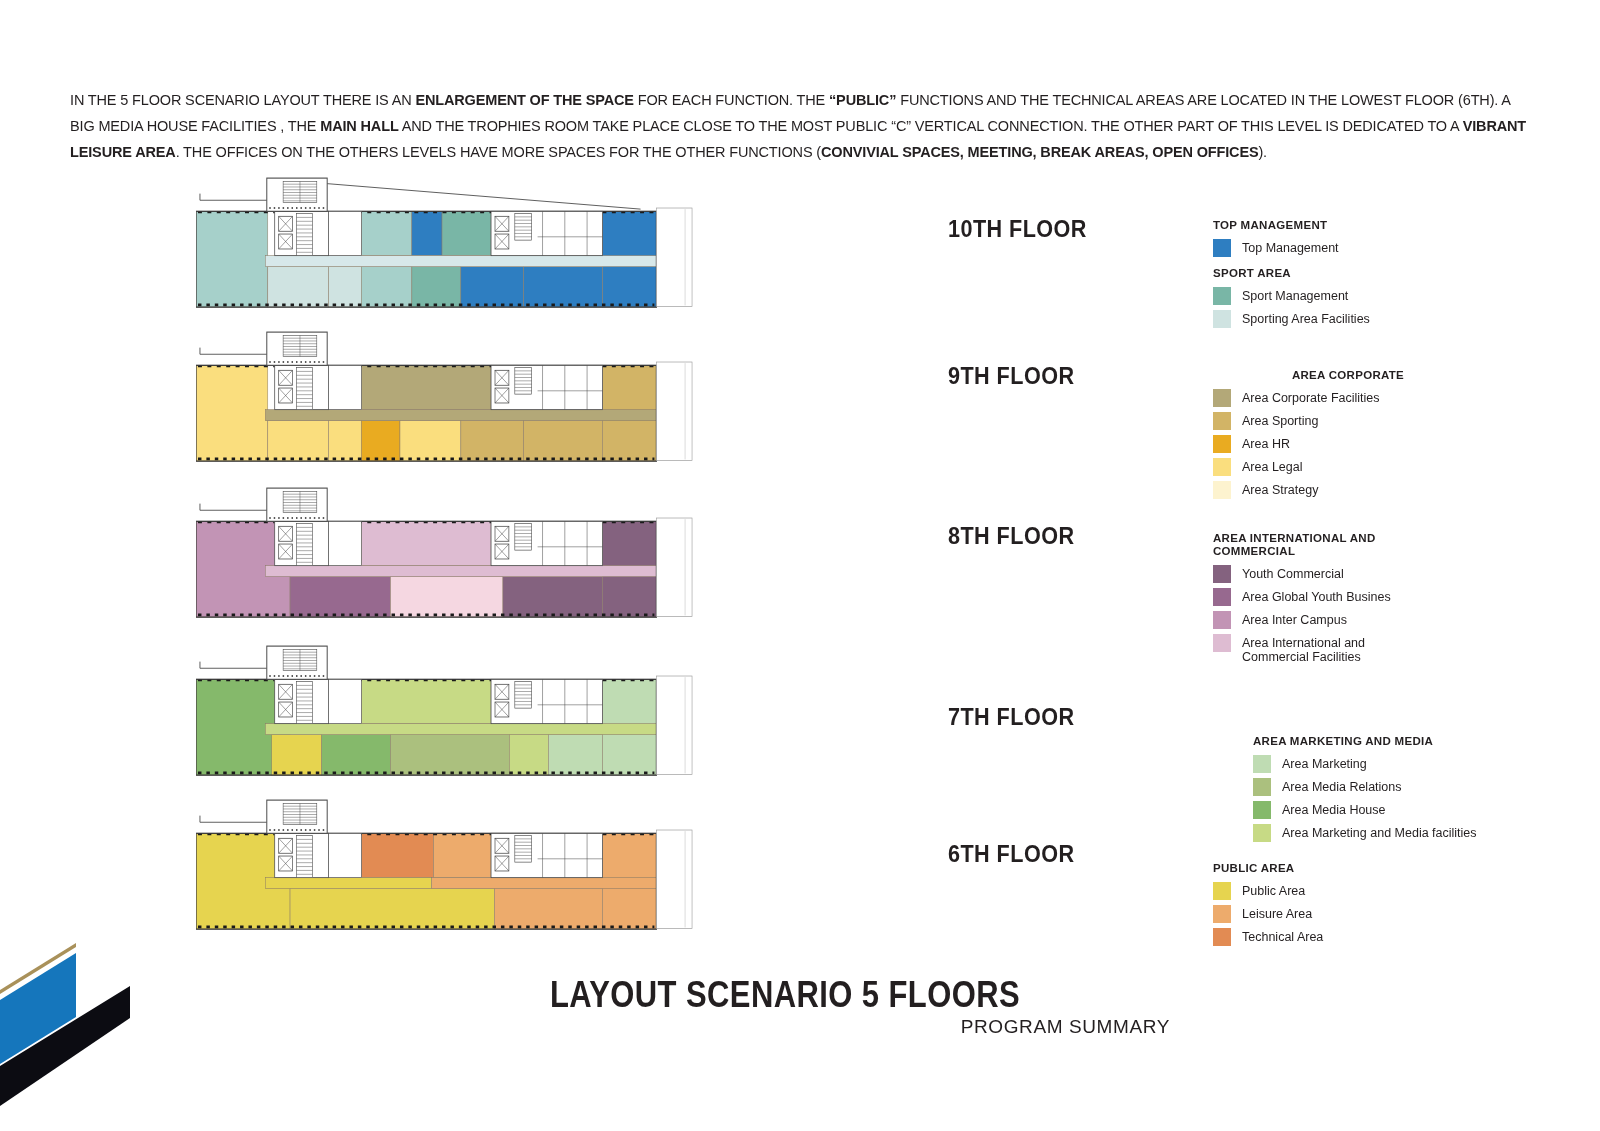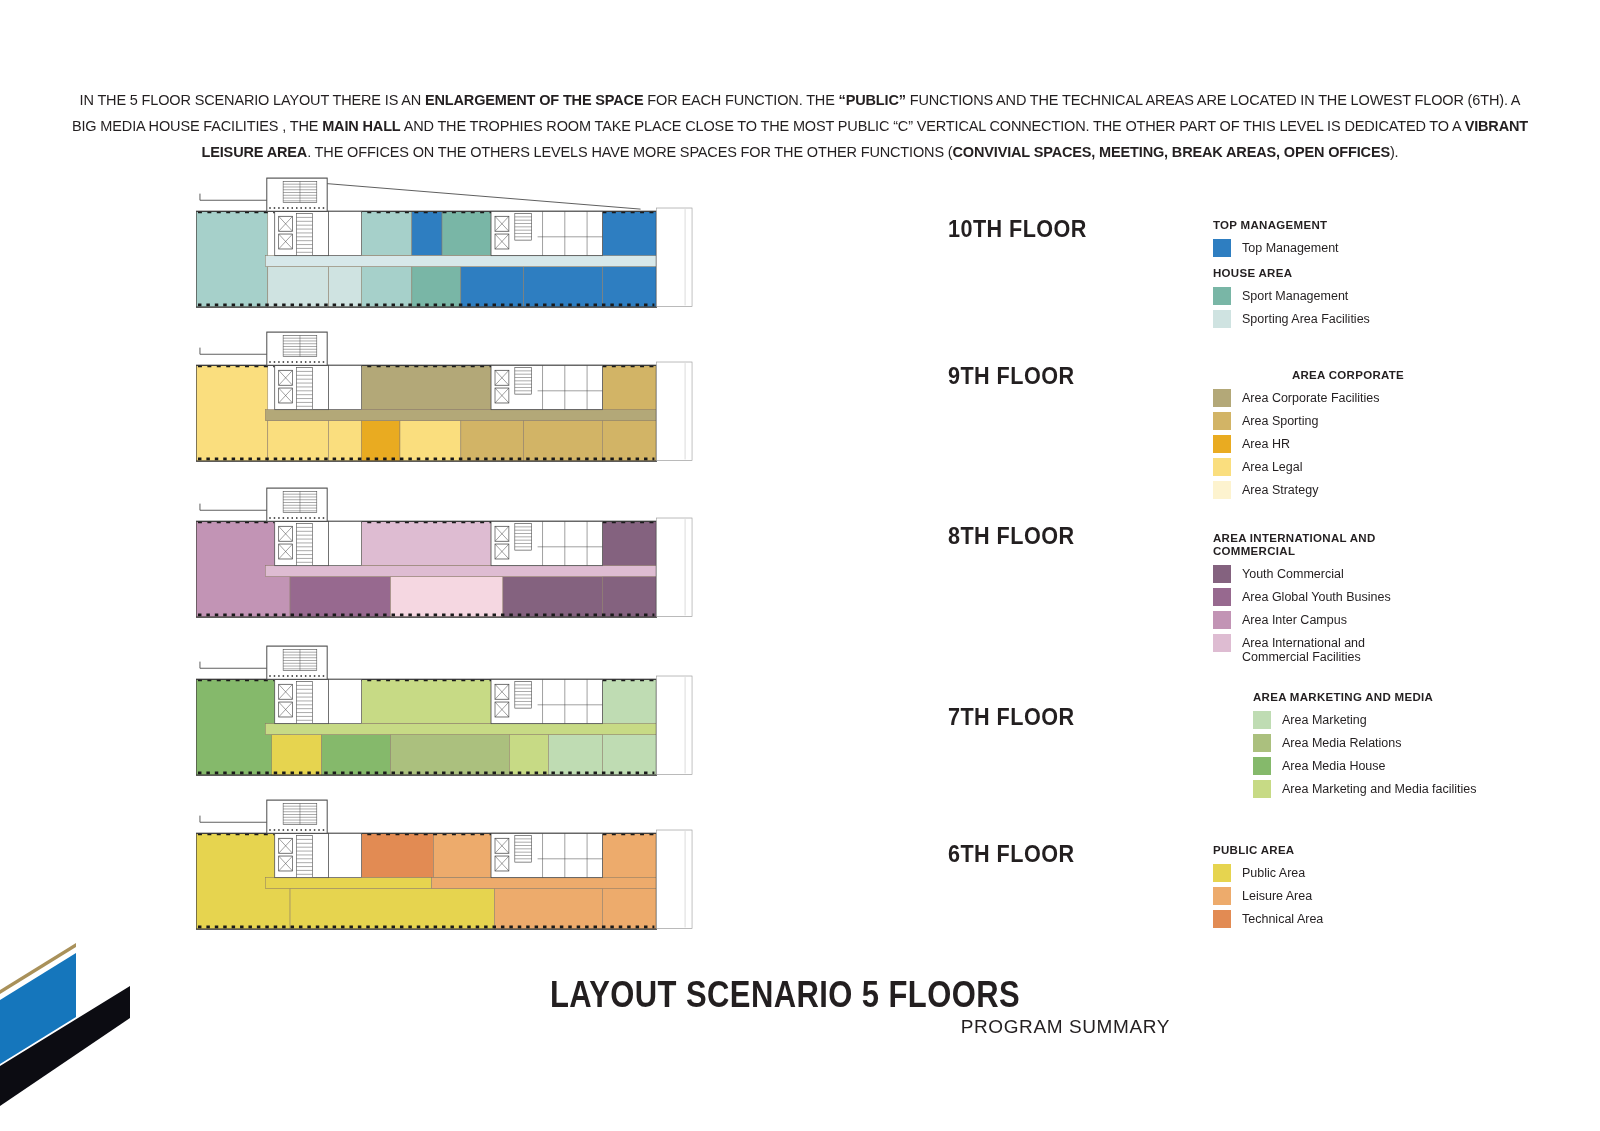--- a/index.html
+++ b/index.html
@@ -3,21 +3,21 @@
 <meta charset="utf-8">
 <style>
   html,body{margin:0;padding:0;}
   body{
     width:1600px;height:1131px;position:relative;overflow:hidden;
     background:#ffffff;color:#231f20;
     font-family:"Liberation Sans", sans-serif;
   }
   .intro{
     position:absolute;top:87px;left:70px;width:1460px;
-    text-align:center;font-size:14.5px;line-height:26px;letter-spacing:-0.15px;
+    text-align:left;font-size:14.5px;line-height:26px;letter-spacing:-0.15px;
   }
   .intro b{font-weight:bold;}
   .plan{position:absolute;width:500px;height:134px;}
   .plan svg{display:block;}
   .floor-label{
     position:absolute;left:948px;
     font-size:24px;font-weight:bold;letter-spacing:.5px;
     transform:scaleX(.9);transform-origin:left top;white-space:nowrap;
   }
   .legend{position:absolute;left:1213px;top:219px;width:270px;height:730px;}
@@ -409,21 +409,21 @@
 
 <div class="legend">
     <div class="lg-group" style="top: 0px;">
       <div class="lg-header">TOP MANAGEMENT</div>
       <div class="lg-item">
         <div class="lg-sw" style="background: rgb(46, 126, 193);"></div>
         <div class="lg-lb">Top Management</div>
       </div>
     </div>
     <div class="lg-group" style="top: 48px;">
-      <div class="lg-header">HOUSE AREA</div>
+      <div class="lg-header">SPORT AREA</div>
       <div class="lg-item">
         <div class="lg-sw" style="background: rgb(121, 182, 166);"></div>
         <div class="lg-lb">Sport Management</div>
       </div>
       <div class="lg-item">
         <div class="lg-sw" style="background: rgb(207, 227, 225);"></div>
         <div class="lg-lb">Sporting Area Facilities</div>
       </div>
     </div>
     <div class="lg-group" style="top: 150px; text-align: center;">
@@ -463,40 +463,40 @@
       <div class="lg-item">
         <div class="lg-sw" style="background: rgb(194, 148, 181);"></div>
         <div class="lg-lb">Area Inter Campus</div>
       </div>
       <div class="lg-item">
         <div class="lg-sw" style="background: rgb(222, 188, 210);"></div>
         <div class="lg-lb">Area International and
 Commercial Facilities</div>
       </div>
     </div>
-    <div class="lg-group" style="top: 472px; padding-left: 40px;">
+    <div class="lg-group" style="top: 516px; padding-left: 40px;">
       <div class="lg-header">AREA MARKETING AND MEDIA</div>
       <div class="lg-item">
         <div class="lg-sw" style="background: rgb(191, 220, 179);"></div>
         <div class="lg-lb">Area Marketing</div>
       </div>
       <div class="lg-item">
         <div class="lg-sw" style="background: rgb(171, 192, 126);"></div>
         <div class="lg-lb">Area Media Relations</div>
       </div>
       <div class="lg-item">
         <div class="lg-sw" style="background: rgb(133, 185, 107);"></div>
         <div class="lg-lb">Area Media House</div>
       </div>
       <div class="lg-item">
         <div class="lg-sw" style="background: rgb(199, 218, 133);"></div>
         <div class="lg-lb">Area Marketing and Media facilities</div>
       </div>
     </div>
-    <div class="lg-group" style="top: 625px;">
+    <div class="lg-group" style="top: 643px;">
       <div class="lg-header">PUBLIC AREA</div>
       <div class="lg-item">
         <div class="lg-sw" style="background: rgb(230, 212, 79);"></div>
         <div class="lg-lb">Public Area</div>
       </div>
       <div class="lg-item">
         <div class="lg-sw" style="background: rgb(237, 171, 108);"></div>
         <div class="lg-lb">Leisure Area</div>
       </div>
       <div class="lg-item">

